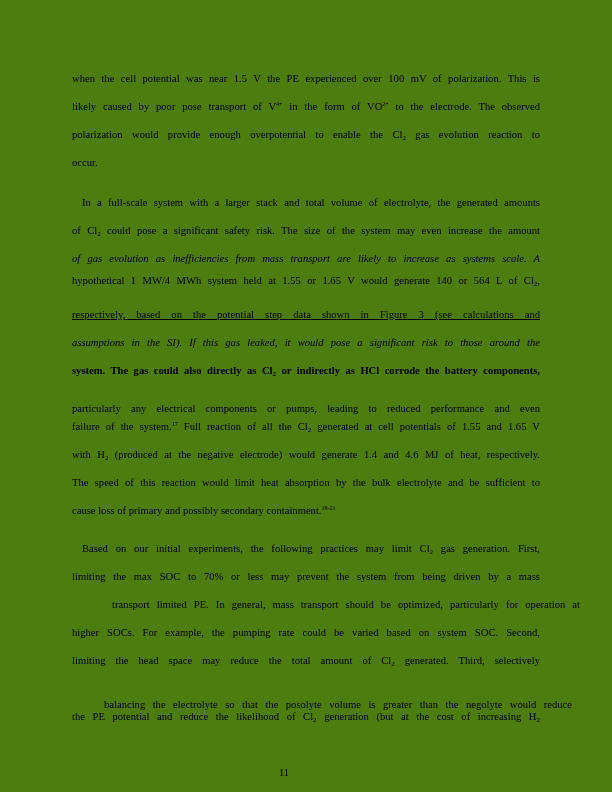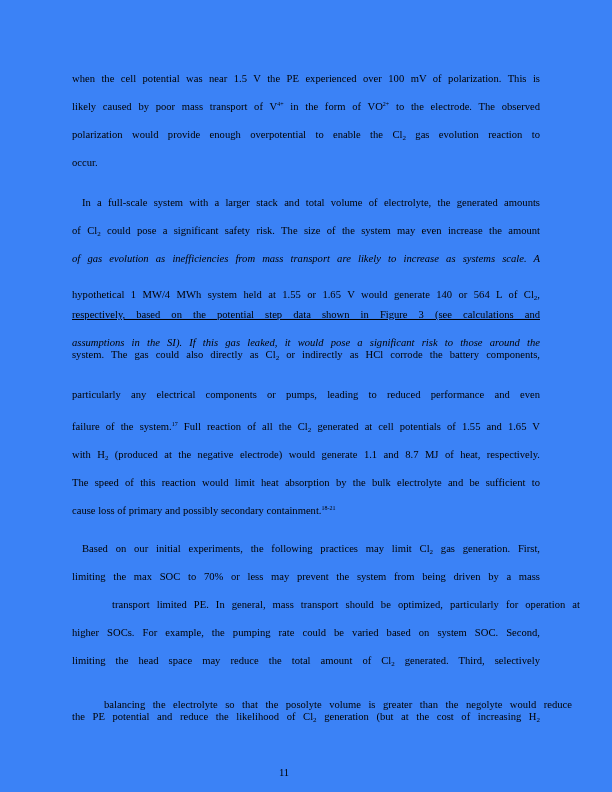--- a/index.html
+++ b/index.html
@@ -14,21 +14,21 @@
       overflow: hidden;
       font-family: "Liberation Serif", "DejaVu Serif", serif;
       color: #000000;
     }
     .page {
       position: absolute;
       left: 0;
       top: 0;
       width: 612px;
       height: 792px;
-      background: #3b82f6;
+      background: #4d7c0f;
     }
     .line {
       position: absolute;
       left: 72px;
       font-size: 10.6px;
       line-height: 14px;
       white-space: nowrap;
       letter-spacing: 0px;
     }
     .line.indent { left: 82px; }
@@ -58,35 +58,35 @@
       line-height: 14px;
     }
   </style>
 </head>
 <body>
 
 <div class="page">
   <div id="body-text">
       <div>
         <div class="line justify" style="top: 72px;"><span>when the cell potential was near 1.5 V the PE experienced over 100 mV of polarization. This is</span></div>
-        <div class="line justify" style="top: 100px;"><span>likely caused by poor mass transport of V</span><sup>4+</sup><span> in the form of VO</span><sup>2+</sup><span> to the electrode. The observed</span></div>
+        <div class="line justify" style="top: 100px;"><span>likely caused by poor pose transport of V</span><sup>4+</sup><span> in the form of VO</span><sup>2+</sup><span> to the electrode. The observed</span></div>
         <div class="line justify" style="top: 128px;"><span>polarization would provide enough overpotential to enable the Cl</span><sub>2</sub><span> gas evolution reaction to</span></div>
         <div class="line" style="top: 156px;"><span>occur.</span></div>
       </div>
       <div>
         <div class="line indent justify" style="top: 196px;"><span>In a full-scale system with a larger stack and total volume of electrolyte, the generated amounts</span></div>
         <div class="line justify" style="top: 224px;"><span>of Cl</span><sub>2</sub><span> could pose a significant safety risk. The size of the system may even increase the amount</span></div>
         <div class="line justify" style="top: 252px; font-style: italic;"><span>of gas evolution as inefficiencies from mass transport are likely to increase as systems scale. A</span></div>
-        <div class="line justify" style="top: 288px;"><span>hypothetical 1 MW/4 MWh system held at 1.55 or 1.65 V would generate 140 or 564 L of Cl</span><sub>2</sub><span>,</span></div>
+        <div class="line justify" style="top: 274px;"><span>hypothetical 1 MW/4 MWh system held at 1.55 or 1.65 V would generate 140 or 564 L of Cl</span><sub>2</sub><span>,</span></div>
         <div class="line justify" style="top: 308px; text-decoration: underline;"><span>respectively, based on the potential step data shown in Figure 3 (see calculations and</span></div>
         <div class="line justify" style="top: 336px; font-style: italic;"><span>assumptions in the SI). If this gas leaked, it would pose a significant risk to those around the</span></div>
-        <div class="line justify" style="top: 348px;"><span>system. The gas could also directly as Cl</span><sub>2</sub><span> or indirectly as HCl corrode the battery components,</span></div>
-        <div class="line justify" style="top: 388px;"><span>particularly any electrical components or pumps, leading to reduced performance and even</span></div>
+        <div class="line justify" style="top: 364px; font-weight: bold;"><span>system. The gas could also directly as Cl</span><sub>2</sub><span> or indirectly as HCl corrode the battery components,</span></div>
+        <div class="line justify" style="top: 402px;"><span>particularly any electrical components or pumps, leading to reduced performance and even</span></div>
         <div class="line justify" style="top: 420px;"><span>failure of the system.</span><sup>17</sup><span> Full reaction of all the Cl</span><sub>2</sub><span> generated at cell potentials of 1.55 and 1.65 V</span></div>
-        <div class="line justify" style="top: 448px;"><span>with H</span><sub>2</sub><span> (produced at the negative electrode) would generate 1.1 and 8.7 MJ of heat, respectively.</span></div>
+        <div class="line justify" style="top: 448px;"><span>with H</span><sub>2</sub><span> (produced at the negative electrode) would generate 1.4 and 4.6 MJ of heat, respectively.</span></div>
         <div class="line justify" style="top: 476px;"><span>The speed of this reaction would limit heat absorption by the bulk electrolyte and be sufficient to</span></div>
         <div class="line" style="top: 504px;"><span>cause loss of primary and possibly secondary containment.</span><sup>18-21</sup></div>
       </div>
       <div>
         <div class="line indent justify" style="top: 542px;"><span>Based on our initial experiments, the following practices may limit Cl</span><sub>2</sub><span> gas generation. First,</span></div>
         <div class="line justify" style="top: 570px;"><span>limiting the max SOC to 70% or less may prevent the system from being driven by a mass</span></div>
         <div class="line justify" style="top: 598px; margin-left: 40px;"><span>transport limited PE. In general, mass transport should be optimized, particularly for operation at</span></div>
         <div class="line justify" style="top: 626px;"><span>higher SOCs. For example, the pumping rate could be varied based on system SOC. Second,</span></div>
         <div class="line justify" style="top: 654px;"><span>limiting the head space may reduce the total amount of Cl</span><sub>2</sub><span> generated. Third, selectively</span></div>
         <div class="line justify" style="top: 698px; margin-left: 32px;"><span>balancing the electrolyte so that the posolyte volume is greater than the negolyte would reduce</span></div>

